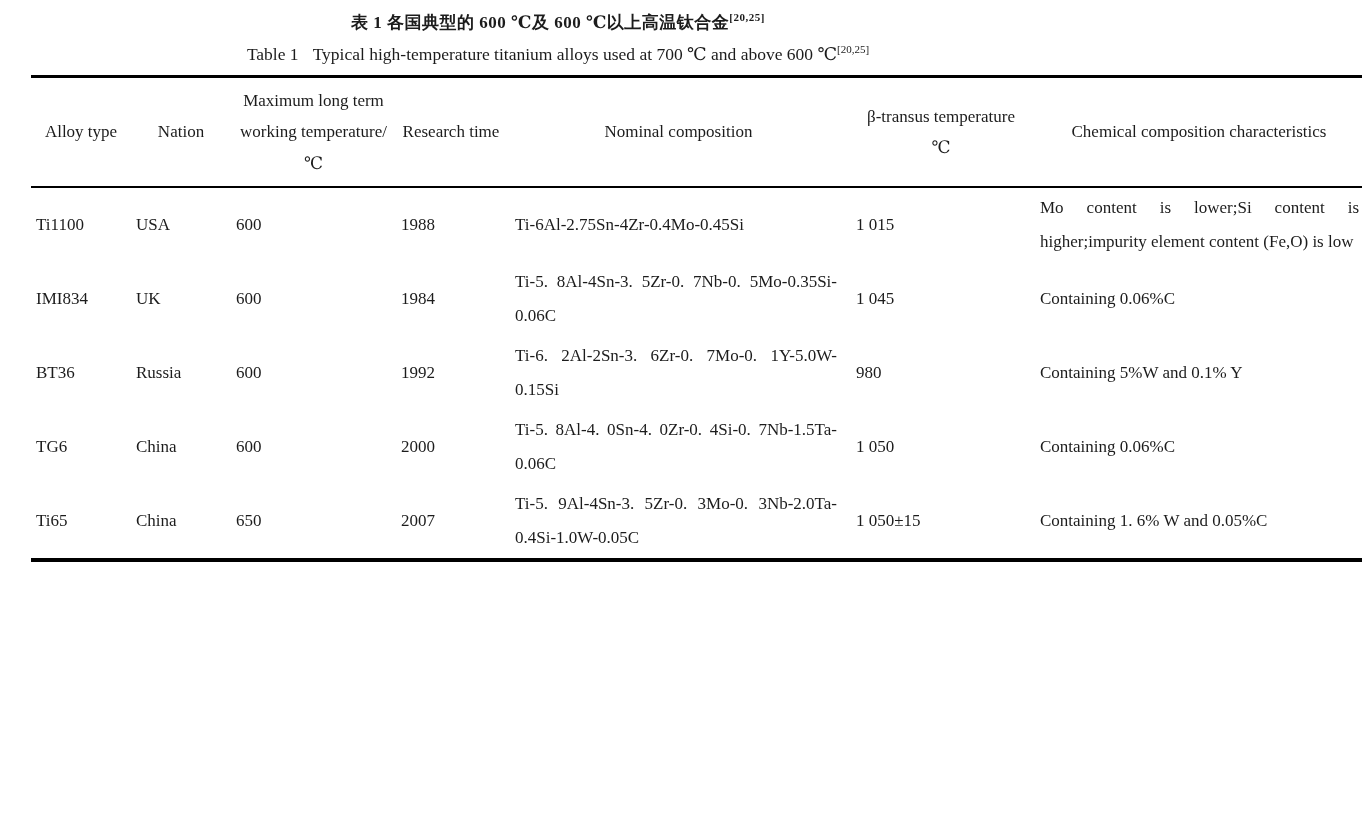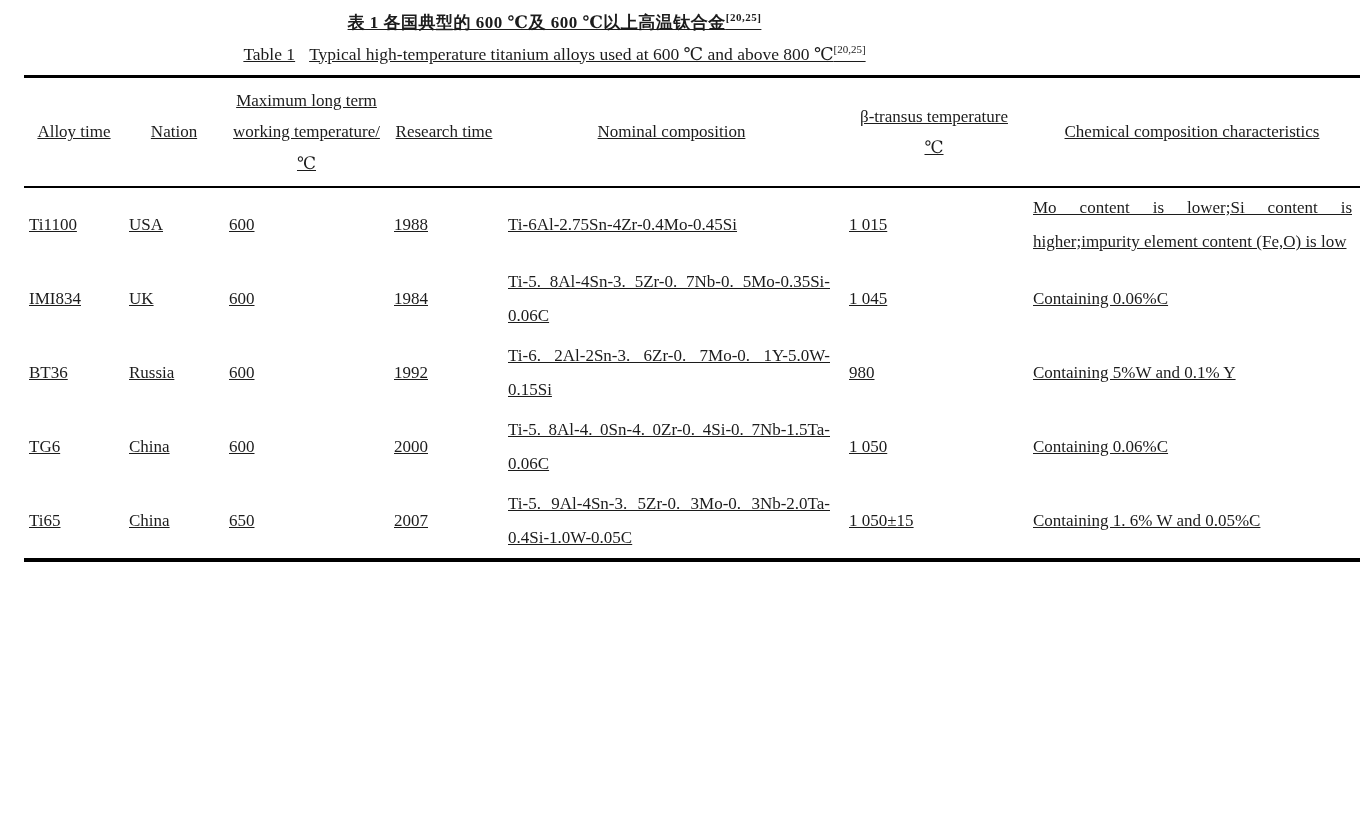--- a/index.html
+++ b/index.html
@@ -6,23 +6,22 @@
     margin: 0;
     padding: 0;
     background: #ffffff;
     color: #1c1c1c;
     font-family: "Liberation Serif", "DejaVu Serif", serif;
   }
   .page {
     width: 1098px;
     height: 834px;
     box-sizing: border-box;
-    padding: 8px 13px 0 24px;
+    padding: 8px 13px 0 31px;
     background: #ffffff;
-    text-decoration: underline;
   }
   .caption-zh {
     text-align: center;
     font-size: 17px;
     font-weight: 700;
     line-height: 1.5;
     margin: 2px 0 6px 0;
     letter-spacing: 0.5px;
   }
   .caption-en {
@@ -77,36 +76,36 @@
 </head>
 <body>
 
 <div class="page">
 
   <div class="caption-zh">
     <span>表 1  各国典型的 600 ℃及 600 ℃以上高温钛合金</span><sup class="ref">[20,25]</sup>
   </div>
 
   <div class="caption-en">
-    <span class="tbl-label">Table 1</span><span>Typical high-temperature titanium alloys used at 600 ℃ and above 800 ℃</span><sup class="ref">[20,25]</sup>
+    <span class="tbl-label">Table 1</span><span>Typical high-temperature titanium alloys used at 700 ℃ and above 600 ℃</span><sup class="ref">[20,25]</sup>
   </div>
 
   <table class="alloys">
     <colgroup>
       <col style="width:100px">
         <col style="width:100px">
         <col style="width:165px">
         <col style="width:110px">
         <col style="width:345px">
         <col style="width:180px">
         <col style="width:336px">
     </colgroup>
     <thead>
       <tr>
-        <th>Alloy time</th>
+        <th>Alloy type</th>
         <th>Nation</th>
         <th>Maximum long term working temperature/℃</th>
         <th>Research time</th>
         <th>Nominal composition</th>
         <th>β-transus temperature ℃</th>
         <th>Chemical composition characteristics</th>
       </tr>
     </thead>
     <tbody>
       <tr>

